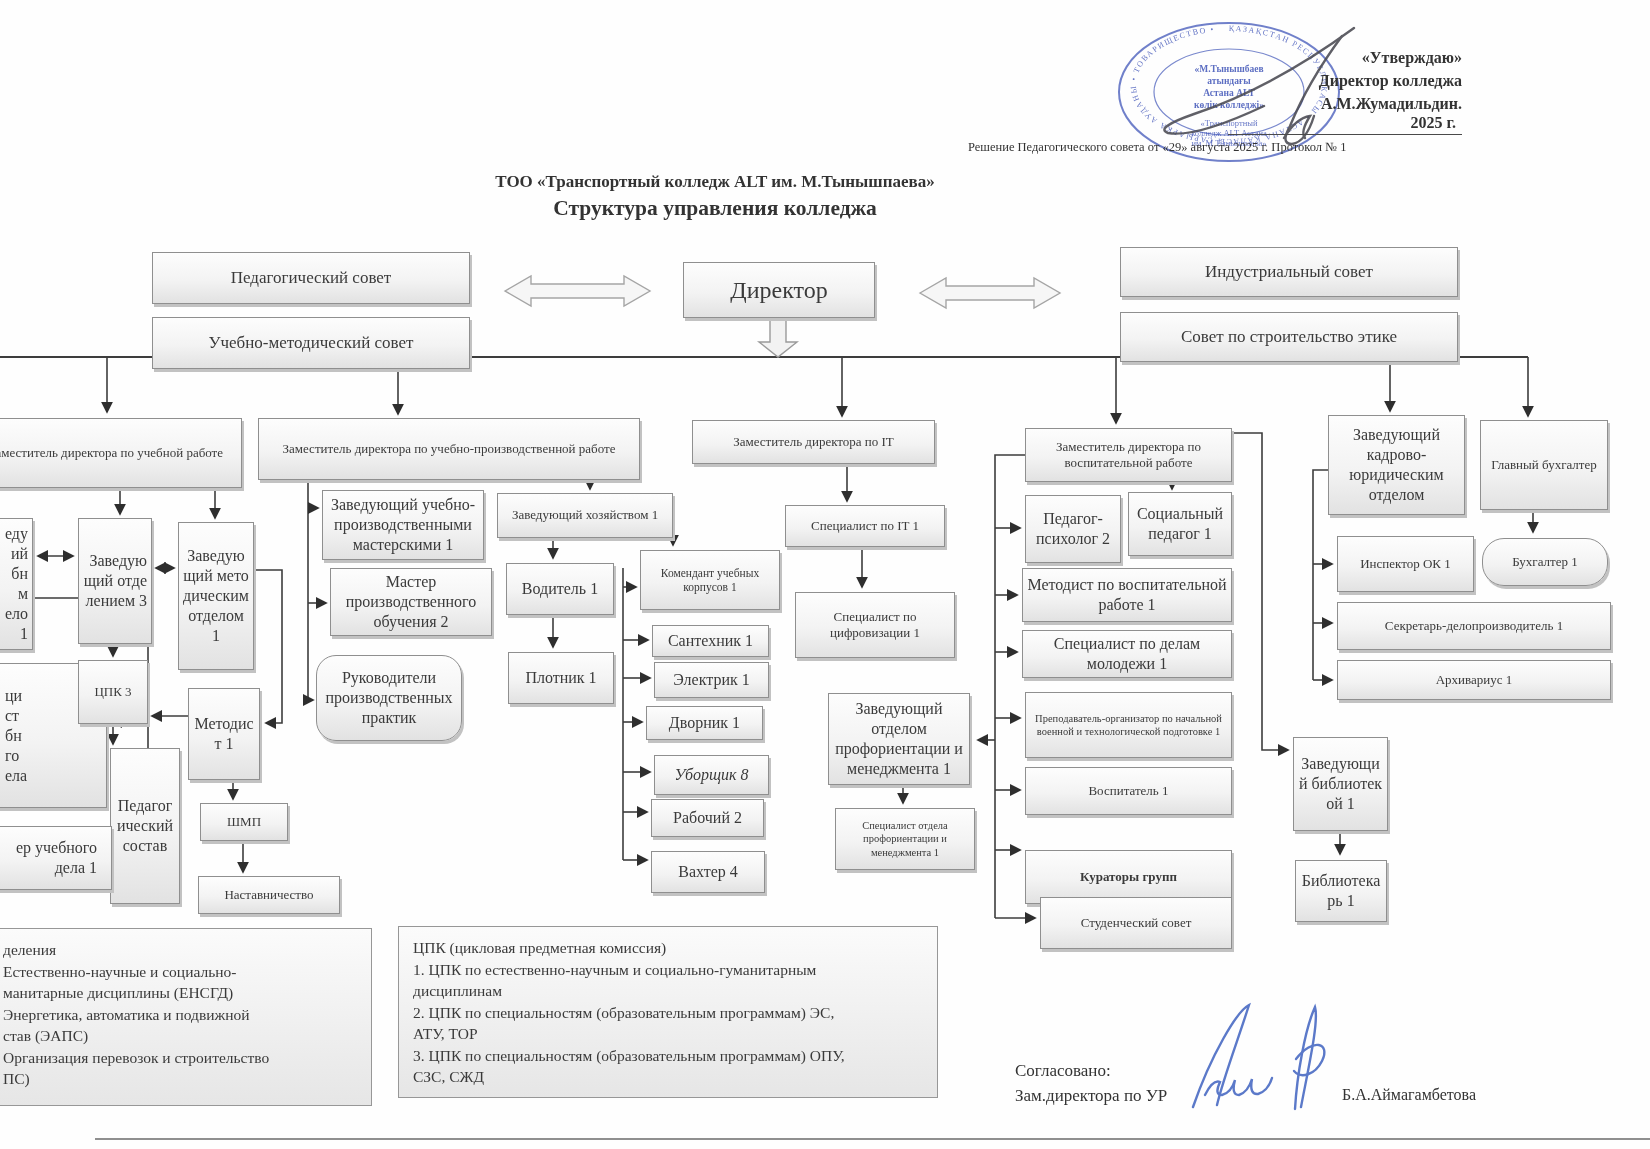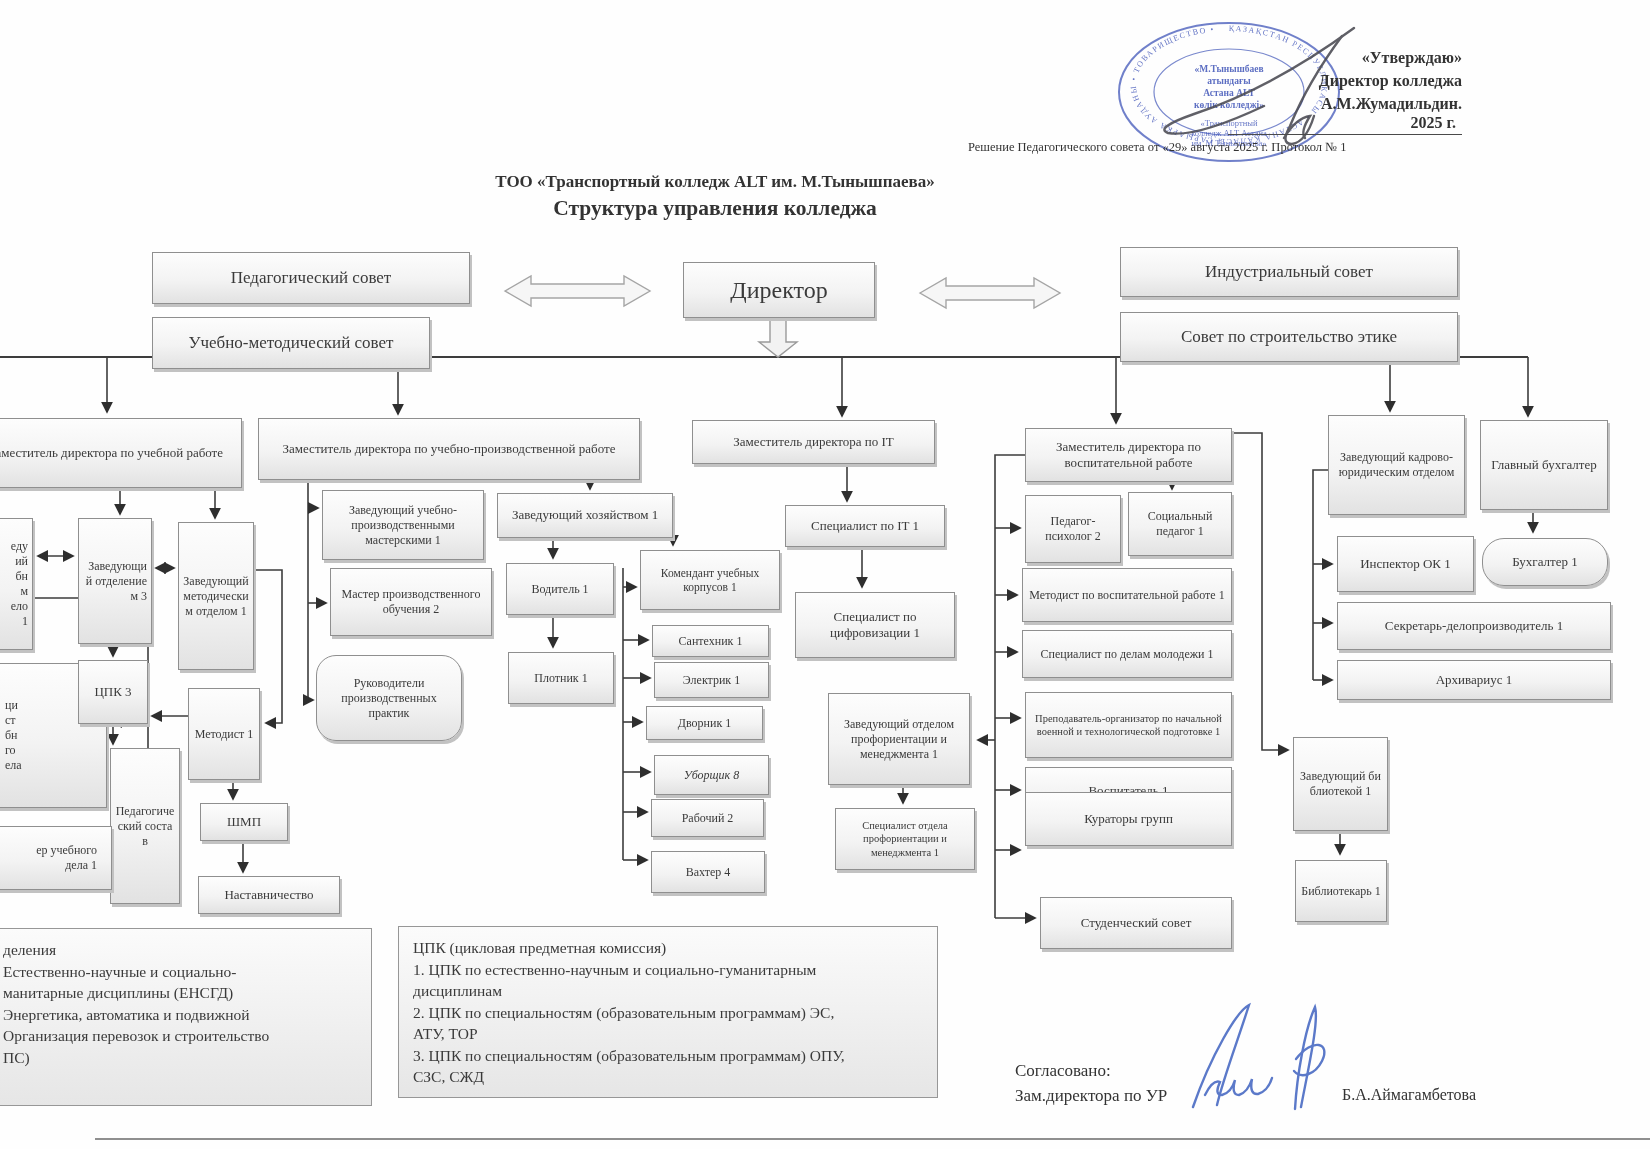--- a/index.html
+++ b/index.html
@@ -7,21 +7,21 @@
         font-family:"Liberation Serif","DejaVu Serif",serif;color:#333;}
   .abs{position:absolute;}
   svg{position:absolute;left:0;top:0;}
   
   .obox{position:absolute;display:flex;align-items:center;justify-content:center;text-align:center;
         background:linear-gradient(180deg,#fdfdfd 0%,#f3f3f3 55%,#e2e2e2 100%);
         border:1px solid #8f8f8f;box-shadow:2px 3px 0 #c2c2c2;color:#3a3a3a;
         line-height:1.25;padding:2px 4px;box-sizing:border-box;z-index:2;}
   .lg{font-size:17px;}
   .md{font-size:13px;}
-  .sm{font-size:12px;}
+  .sm{font-size:16px;}
   .xs{font-size:10.5px;}
   .dir{font-size:24px;}
   .ba{word-break:break-all;}
   .left-cut{justify-content:flex-end;text-align:right;}
   
   .legend{position:absolute;background:linear-gradient(180deg,#fbfbfb,#e6e6e6);
           border:1.5px solid #979797;box-sizing:border-box;font-size:15.5px;
           line-height:21.5px;padding:10px 14px;text-align:left;z-index:2;color:#3a3a3a;}
   .legend div{white-space:nowrap;}
   
@@ -160,21 +160,21 @@
       <line x1="1313" y1="564" x2="1332" y2="564" marker-end="url(#ah)"></line>
       <line x1="1313" y1="623" x2="1332" y2="623" marker-end="url(#ah)"></line>
       <line x1="1313" y1="680" x2="1332" y2="680" marker-end="url(#ah)"></line>
       <path d="M1232,433 H1262 V750 H1288" marker-end="url(#ah)"></path>
       <line x1="1340" y1="831" x2="1340" y2="854" marker-end="url(#ah)"></line>
       <line x1="1533" y1="510" x2="1533" y2="532" marker-end="url(#ah)"></line>
     </g>
   </svg>
 
   <div class="obox lg" style="left:152px;top:252px;width:318px;height:52px;">Педагогический совет</div>
-  <div class="obox lg" style="left:152px;top:317px;width:278px;height:52px;">Учебно-методический совет</div>
+  <div class="obox lg" style="left:152px;top:317px;width:318px;height:52px;">Учебно-методический совет</div>
   <div class="obox dir" style="left:683px;top:262px;width:192px;height:56px;">Директор</div>
   <div class="obox lg" style="left:1120px;top:247px;width:338px;height:50px;">Индустриальный совет</div>
   <div class="obox lg" style="left:1120px;top:312px;width:338px;height:50px;">Совет по строительство этике</div>
 
   <div class="obox md" style="left:-30px;top:418px;width:272px;height:70px;">Заместитель директора по учебной работе</div>
   <div class="obox md" style="left:258px;top:418px;width:382px;height:62px;">Заместитель директора по учебно-производственной работе</div>
   <div class="obox md" style="left:692px;top:420px;width:243px;height:44px;">Заместитель директора по  IT</div>
   <div class="obox md" style="left:1025px;top:428px;width:207px;height:54px;">Заместитель директора по воспитательной работе</div>
   <div class="obox sm" style="left:1328px;top:415px;width:137px;height:100px;">Заведующий кадрово-юридическим отделом</div>
   <div class="obox md" style="left:1480px;top:420px;width:128px;height:90px;">Главный бухгалтер</div>
@@ -230,36 +230,37 @@
   <div class="obox md" style="left:795px;top:592px;width:160px;height:66px;">Специалист по цифровизации 1</div>
   <div class="obox sm" style="left:828px;top:693px;width:142px;height:92px;">Заведующий отделом профориентации и менеджмента 1</div>
   <div class="obox xs" style="left:835px;top:808px;width:140px;height:62px;">Специалист отдела профориентации и менеджмента 1</div>
 
   <div class="obox sm" style="left:1025px;top:495px;width:96px;height:68px;">Педагог-психолог 2</div>
   <div class="obox sm" style="left:1128px;top:492px;width:104px;height:64px;">Социальный педагог 1</div>
   <div class="obox sm" style="left:1022px;top:568px;width:210px;height:54px;">Методист по воспитательной работе 1</div>
   <div class="obox sm" style="left:1022px;top:630px;width:210px;height:48px;">Специалист по делам молодежи 1</div>
   <div class="obox xs" style="left:1025px;top:692px;width:207px;height:66px;">Преподаватель-организатор по начальной военной и технологической подготовке 1</div>
   <div class="obox md" style="left:1025px;top:767px;width:207px;height:48px;">Воспитатель 1</div>
-  <div class="obox md" style="left:1025px;top:792px;width:207px;height:54px;">Кураторы групп</div>
+  <div class="obox md" style="left:1025px;top:850px;width:207px;height:54px;font-weight:bold;">Кураторы групп</div>
   <div class="obox md" style="left:1040px;top:897px;width:192px;height:52px;">Студенческий совет</div>
 
   <div class="obox md" style="left:1337px;top:536px;width:137px;height:56px;">Инспектор ОК  1</div>
   <div class="obox md" style="left:1337px;top:602px;width:274px;height:48px;">Секретарь-делопроизводитель 1</div>
   <div class="obox md" style="left:1337px;top:660px;width:274px;height:40px;">Архивариус 1</div>
   <div class="obox sm ba" style="left:1293px;top:737px;width:95px;height:94px;">Заведующий библиотекой 1</div>
   <div class="obox sm ba" style="left:1295px;top:860px;width:92px;height:62px;">Библиотекарь 1</div>
   <div class="obox md" style="left:1482px;top:538px;width:126px;height:48px;border-radius:22px;">Бухгалтер 1</div>
 
   <div class="legend" style="left:-202px;top:928px;width:574px;height:178px;padding-left:204px;">
       <div>
         <div>деления</div>
         <div>Естественно-научные и социально-</div>
         <div>манитарные дисциплины (ЕНСГД)</div>
         <div>Энергетика, автоматика и подвижной</div>
+        <div>став (ЭАПС)</div>
         <div>Организация перевозок и строительство</div>
         <div>ПС)</div>
       </div>
     </div>
   <div class="legend" style="left:398px;top:926px;width:540px;height:172px;">
       <div>
         <div>ЦПК (цикловая предметная комиссия)</div>
         <div>1. ЦПК по естественно-научным и социально-гуманитарным</div>
         <div>дисциплинам</div>
         <div>2. ЦПК по специальностям (образовательным программам) ЭС,</div>

